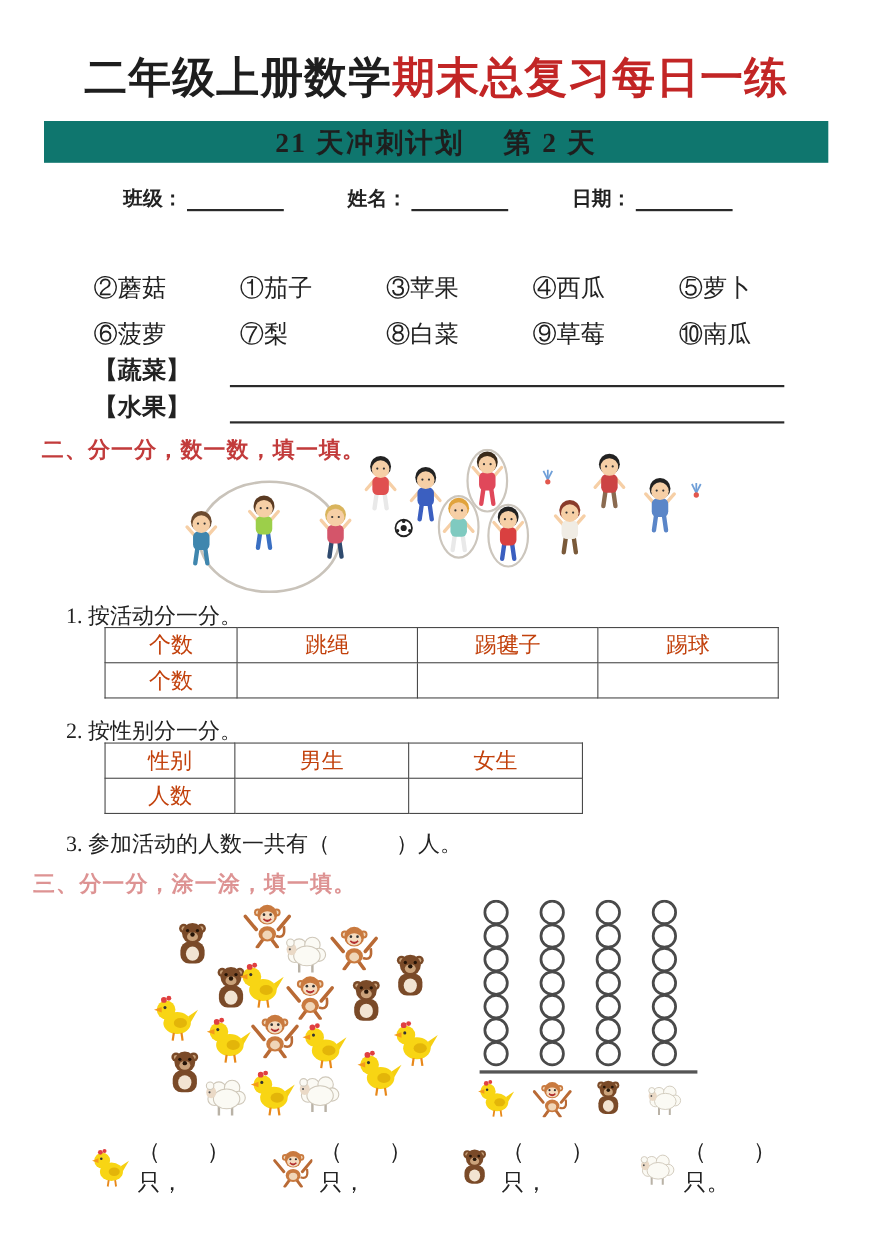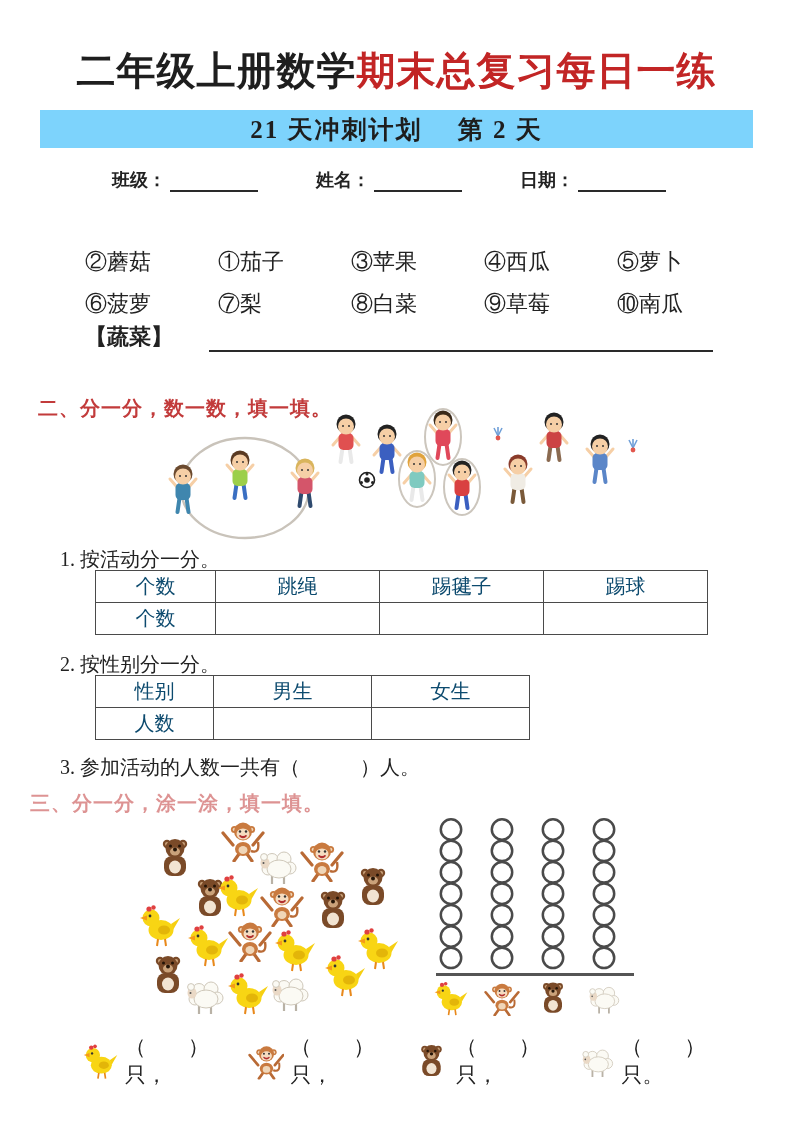--- a/index.html
+++ b/index.html
@@ -13,21 +13,21 @@
     border-radius:20px;
   }
   .abs{position:absolute;}
   
   .title{top:44px;left:0;width:793px;text-align:center;
          font-size:39px;font-weight:bold;letter-spacing:1px;white-space:nowrap;}
   .title .t-black{color:#1e1e1e;}
   .title .t-red{color:#c22525;}
   
   .banner{top:110px;left:40px;width:713px;height:38px;
-          background:#7dd3fc;display:flex;align-items:center;justify-content:center;
+          background:#0f766e;display:flex;align-items:center;justify-content:center;
           font-size:25px;font-weight:bold;color:#1e1e1e;letter-spacing:2px;}
   
   .fields{top:166px;left:112px;width:600px;display:flex;gap:58px;
           font-size:18px;font-weight:bold;}
   .field{display:flex;align-items:flex-end;}
   .blank{display:inline-block;border-bottom:2px solid #2a2a2a;height:24px;}
   .blank.short{width:88px;margin-left:4px;}
   
   .sec-head{font-size:20px;font-weight:bold;color:#c23b3b;letter-spacing:1px;white-space:nowrap;}
   .sec1-head{top:216px;left:38px;}
@@ -45,21 +45,21 @@
   
   .kids{top:408px;left:150px;}
   
   .qlabel{font-size:20px;color:#222;white-space:nowrap;}
   .q1-label{top:546px;left:60px;}
   .q2-label{top:651px;left:60px;}
   .q3-line{top:754px;left:60px;}
   
   table.wtable{border-collapse:collapse;table-layout:fixed;}
   table.wtable td{border:1.6px solid #4a4a4a;height:31px;text-align:center;
-                  font-size:20px;color:#0c4a6e;padding:0 4px;}
+                  font-size:20px;color:#c2410c;padding:0 4px;}
   .table1{top:570px;left:95px;}
   .table2{top:675px;left:95px;}
   
   .scatter{top:818px;left:100px;width:320px;height:205px;}
   .scatter .animal{position:absolute;}
   .tally{top:818px;left:437px;width:200px;}
   .tally-line{border-top:3px solid #555;width:198px;margin:3px 0 4px -1px;}
   .tally-icons{position:relative;height:40px;width:200px;}
   .tally-icons .animal{position:absolute;top:0;}
   
@@ -172,20 +172,24 @@
     <span>⑦梨</span>
     <span>⑧白菜</span>
     <span>⑨草莓</span>
     <span>⑩南瓜</span>
   </div>
 
   <div class="abs cat-line cat-veg">
     <span>【蔬菜】</span>
     <span class="blank long"></span>
   </div>
+  <div class="abs cat-line cat-fruit">
+    <span>【水果】</span>
+    <span class="blank long"></span>
+  </div>
 
   <div class="abs sec-head sec2-head">二、分一分，数一数，填一填。</div>
 
   <svg class="abs kids" id="kids-scene" width="620" height="135" viewBox="0 0 620 135">
       <ellipse cx="95" cy="80" rx="64" ry="50" fill="none" stroke="#c9c3ba" stroke-width="2.4"></ellipse>
       <g transform="translate(33,56)">
         <line x1="-3.5" y1="34" x2="-5.5" y2="48" stroke="#3f86ae" stroke-width="4" stroke-linecap="round"></line>
         <line x1="3.5" y1="34" x2="5.5" y2="48" stroke="#3f86ae" stroke-width="4" stroke-linecap="round"></line>
         <line x1="-6" y1="23" x2="-13" y2="15" stroke="#f6cfa6" stroke-width="3" stroke-linecap="round"></line>
         <line x1="6" y1="23" x2="13" y2="15" stroke="#f6cfa6" stroke-width="3" stroke-linecap="round"></line>

